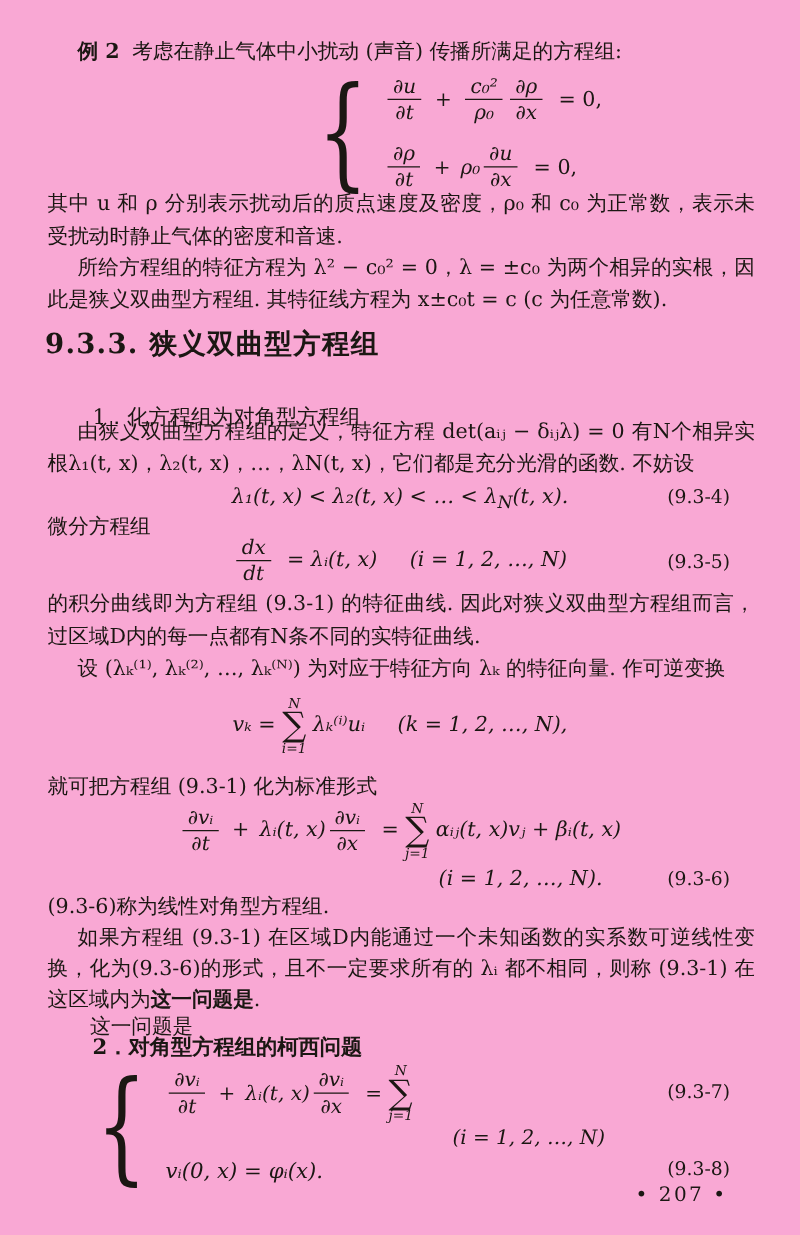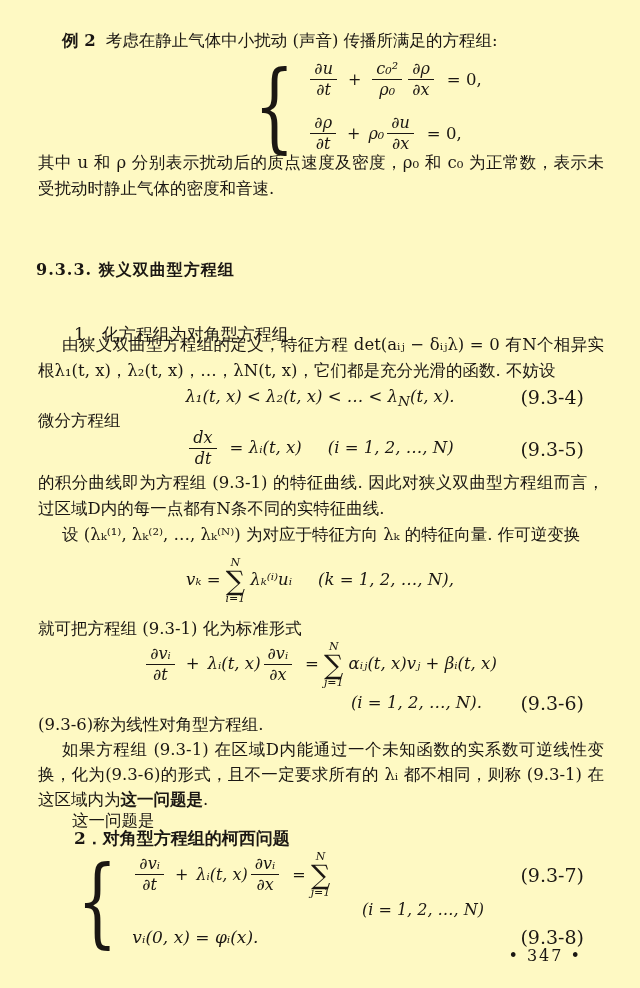--- a/index.html
+++ b/index.html
@@ -1,36 +1,36 @@
 <!DOCTYPE html>
 <html><head>
 <meta charset="utf-8">
 <style>
   html,body{margin:0;padding:0;background:#e8e6e0;}
   .page{
     position:relative;
     width:640px;height:988px;
-    background:#fef9c3;
+    background:#f9a8d4;
     color:#1b1713;
     font-family:"DejaVu Serif","DejaVu Sans",serif;
     overflow:hidden;
     box-shadow:0 0 4px rgba(0,0,0,.3);
   }
   .abs{position:absolute;}
   .para{
     left:38px;width:566px;margin:0;
     font-size:16.5px;line-height:26px;
     text-align:justify;
   }
   .ind1{text-indent:24px;}
   .b{font-weight:bold;}
   .label-gap{margin-right:10px;}
   .heading{
     left:36px;margin:0;
-    font-size:16px;font-weight:bold;letter-spacing:1px;
+    font-size:22px;font-weight:bold;letter-spacing:1px;
   }
   .item{left:58px;margin:16px;font-size:17px;line-height:24px;}
   .mi{font-style:italic;}
   .eqtext{font-size:16.5px;}
   
   .frac{display:inline-block;text-align:center;vertical-align:middle;margin:0 3px;}
   .frac .num,.frac .den{display:block;padding:0 4px;font-size:16px;line-height:20px;white-space:nowrap;}
   .frac .den{border-top:1.5px solid #1b1713;}
   
   .sum{display:inline-flex;flex-direction:column;align-items:center;vertical-align:middle;margin:0 5px;line-height:1;}
@@ -41,21 +41,21 @@
   .brace{
     display:inline-block;font-size:98px;line-height:92px;font-weight:400;
     transform:scaleX(.65);transform-origin:center;color:#1b1713;
     font-family:"DejaVu Serif",serif;
   }
   .op{margin:0 8px;}
   .sp-l{margin-left:10px;}
   .sp-xl{margin-left:26px;}
   
   .eqrow{left:38px;width:564px;text-align:center;font-size:16.5px;line-height:26px;}
-  .eqnum{position:absolute;right:18px;font-style:normal;font-size:19px;white-space:nowrap;}
+  .eqnum{position:absolute;right:18px;font-style:normal;font-size:15px;white-space:nowrap;}
   .flexrow{display:flex;align-items:center;justify-content:center;}
   .sys{display:flex;align-items:center;}
   .sys-lines{display:flex;flex-direction:column;}
   .eq-line{display:flex;align-items:center;height:46px;white-space:nowrap;}
   .pagenum{font-size:16px;letter-spacing:2px;}
 </style>
 </head>
 <body>
 
 <div class="page">
@@ -91,20 +91,21 @@
         <span class="frac mi">
             <span class="num">∂u</span>
             <span class="den">∂x</span>
           </span>
         <span class="sp-l eqtext">= 0,</span>
       </div>
     </div>
   </div>
 
   <p class="abs para" style="top:150px">其中 u 和 ρ 分别表示扰动后的质点速度及密度，ρ₀ 和 c₀ 为正常数，表示未受扰动时静止气体的密度和音速.</p>
+  <p class="abs para ind1" style="top:201px">所给方程组的特征方程为 λ² − c₀² = 0，λ = ±c₀ 为两个相异的实根，因此是狭义双曲型方程组. 其特征线方程为 x±c₀t = c (c 为任意常数).</p>
 
   <h2 class="abs heading" style="top:260px">9.3.3. 狭义双曲型方程组</h2>
 
   <p class="abs item" style="top:306px">1．化方程组为对角型方程组</p>
   <p class="abs para ind1" style="top:332px">由狭义双曲型方程组的定义，特征方程 det(aᵢⱼ − δᵢⱼλ) = 0 有N个相异实根λ₁(t, x)，λ₂(t, x)，…，λN(t, x)，它们都是充分光滑的函数. 不妨设</p>
 
   <div class="abs eqrow" style="top:384px">
     <span class="mi">λ₁(t, x) &lt; λ₂(t, x) &lt; … &lt; λ</span><sub class="mi">N</sub><span class="mi">(t, x).</span>
     <span class="eqnum" style="top:0">(9.3-4)</span>
   </div>
@@ -196,15 +197,15 @@
         </div>
         <div style="height:30px;line-height:30px;font-size:17px">
           <span class="mi">vᵢ(0, x) = φᵢ(x).</span>
         </div>
       </div>
     </div>
     <span class="eqnum" style="top:14px">(9.3-7)</span>
     <span class="eqnum" style="top:76px">(9.3-8)</span>
   </div>
 
-  <div class="abs pagenum" style="top:946px;right:58px">• 347 •</div>
+  <div class="abs pagenum" style="top:946px;right:58px">• 207 •</div>
 
 </div>
 
 </body></html>

